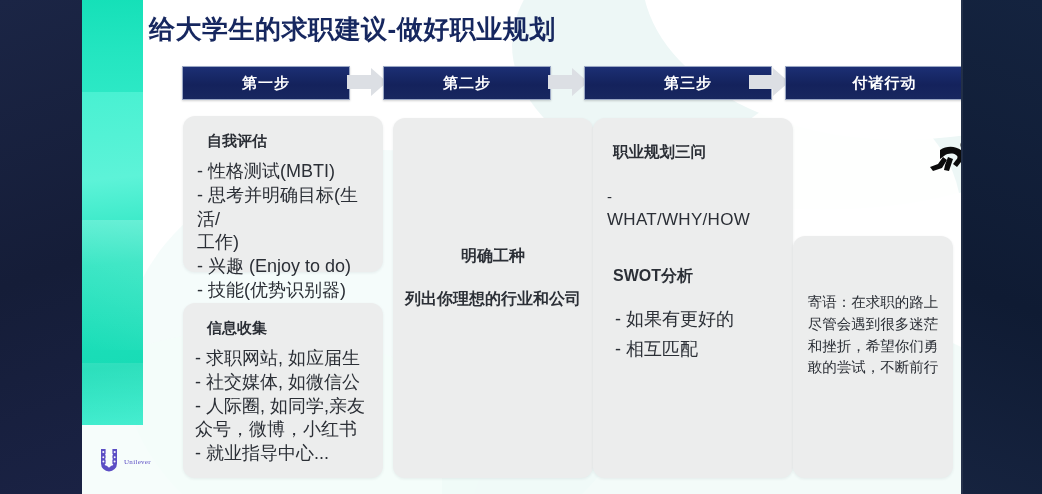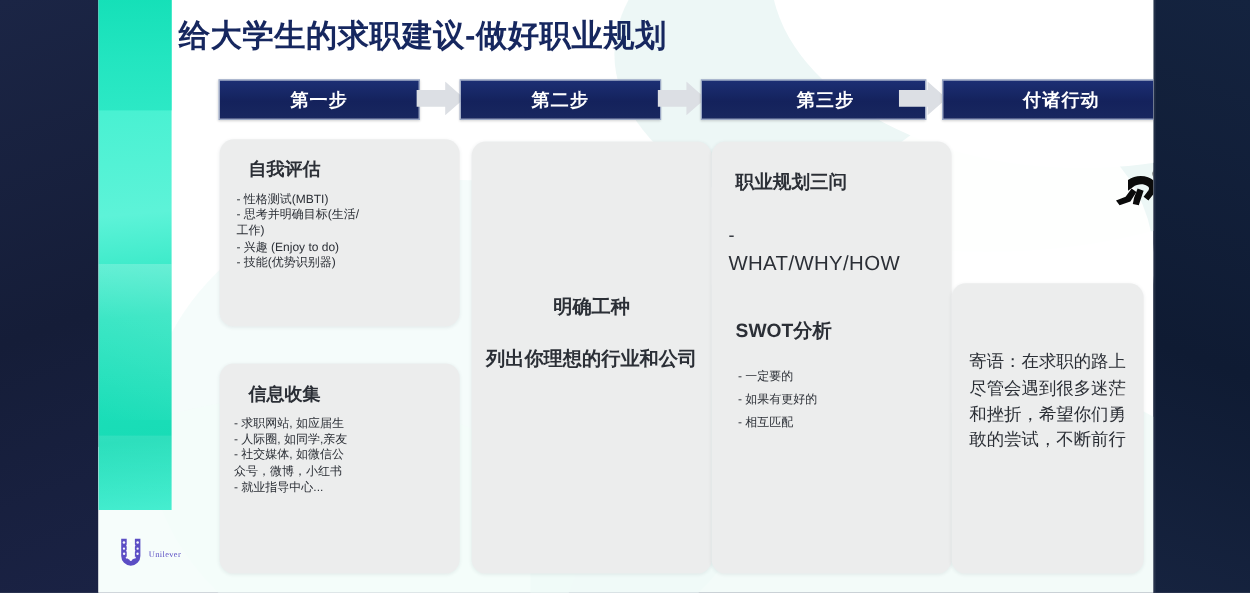--- a/index.html
+++ b/index.html
@@ -73,21 +73,21 @@
   
   .card{position:absolute;background:#eceded;border-radius:12px;
     box-shadow:0 1px 3px rgba(30,40,60,.07);}
   .card.c1a{left:101px;top:116px;width:200px;height:156px;}
   .card.c1b{left:101px;top:303px;width:200px;height:175px;}
   .card.c2 {left:311px;top:118px;width:200px;height:360px;}
   .card.c3 {left:511px;top:118px;width:200px;height:360px;}
   .card.c4 {left:711px;top:236px;width:160px;height:242px;}
 
   .card-title{font-size:15px;font-weight:bold;color:#2b2f36;}
-  .card-line{font-size:10px;color:#2b2f36;line-height:1.32;}
+  .card-line{font-size:18px;color:#2b2f36;line-height:1.32;}
 
   .c1a .card-title{position:absolute;left:24px;top:16px;}
   .c1a .body{position:absolute;left:14px;top:44px;right:8px;}
 
   .c1b .card-title{position:absolute;left:24px;top:16px;}
   .c1b .body{position:absolute;left:12px;top:44px;right:6px;}
 
   .c2 .center-block{position:absolute;left:0;right:0;top:128px;text-align:center;}
   .c2 .center-block .l1{font-size:16px;font-weight:bold;color:#2b2f36;margin-bottom:22px;}
   .c2 .center-block .l2{font-size:16px;font-weight:bold;color:#2b2f36;}
@@ -168,41 +168,40 @@
         <div class="card-line">工作)</div>
         <div class="card-line">- 兴趣 (Enjoy to do)</div>
         <div class="card-line">- 技能(优势识别器)</div>
       </div>
     </div>
 
     <div class="card c1b">
       <div class="card-title">信息收集</div>
       <div class="body">
         <div class="card-line">- 求职网站, 如应届生</div>
+        <div class="card-line">- 社交媒体, 如微信公</div>
         <div class="card-line">- 人际圈, 如同学,亲友</div>
-        <div class="card-line">- 社交媒体, 如微信公</div>
         <div class="card-line">众号，微博，小红书</div>
         <div class="card-line">- 就业指导中心...</div>
       </div>
     </div>
 
     <div class="card c2">
       <div class="center-block">
         <div class="l1">明确工种</div>
         <div class="l2">列出你理想的行业和公司</div>
       </div>
     </div>
 
     <div class="card c3">
       <div class="h1">职业规划三问</div>
       <div class="q1">-</div>
       <div class="q2">WHAT/WHY/HOW</div>
       <div class="h2">SWOT分析</div>
       <div class="body">
-        <div class="card-line">-  一定要的</div>
         <div class="card-line">-  如果有更好的</div>
         <div class="card-line">-  相互匹配</div>
       </div>
     </div>
 
     <div class="runner">
       <svg width="52" height="42" viewBox="0 0 52 42">
         <circle cx="40" cy="8" r="6.5" fill="#0b0b0b"></circle>
         <path d="M13 13 C20 8, 30 9, 35 14 C38 17, 37 22, 34 25 L30 30 L26 27 L29 23 C31 21, 31 19, 29 18 C26 16, 21 16, 17 19 L13 22 Z" fill="#0b0b0b"></path>
         <path d="M16 20 L20 23 L15 31 L6 34 L3 30 L11 27 Z" fill="#0b0b0b"></path>

